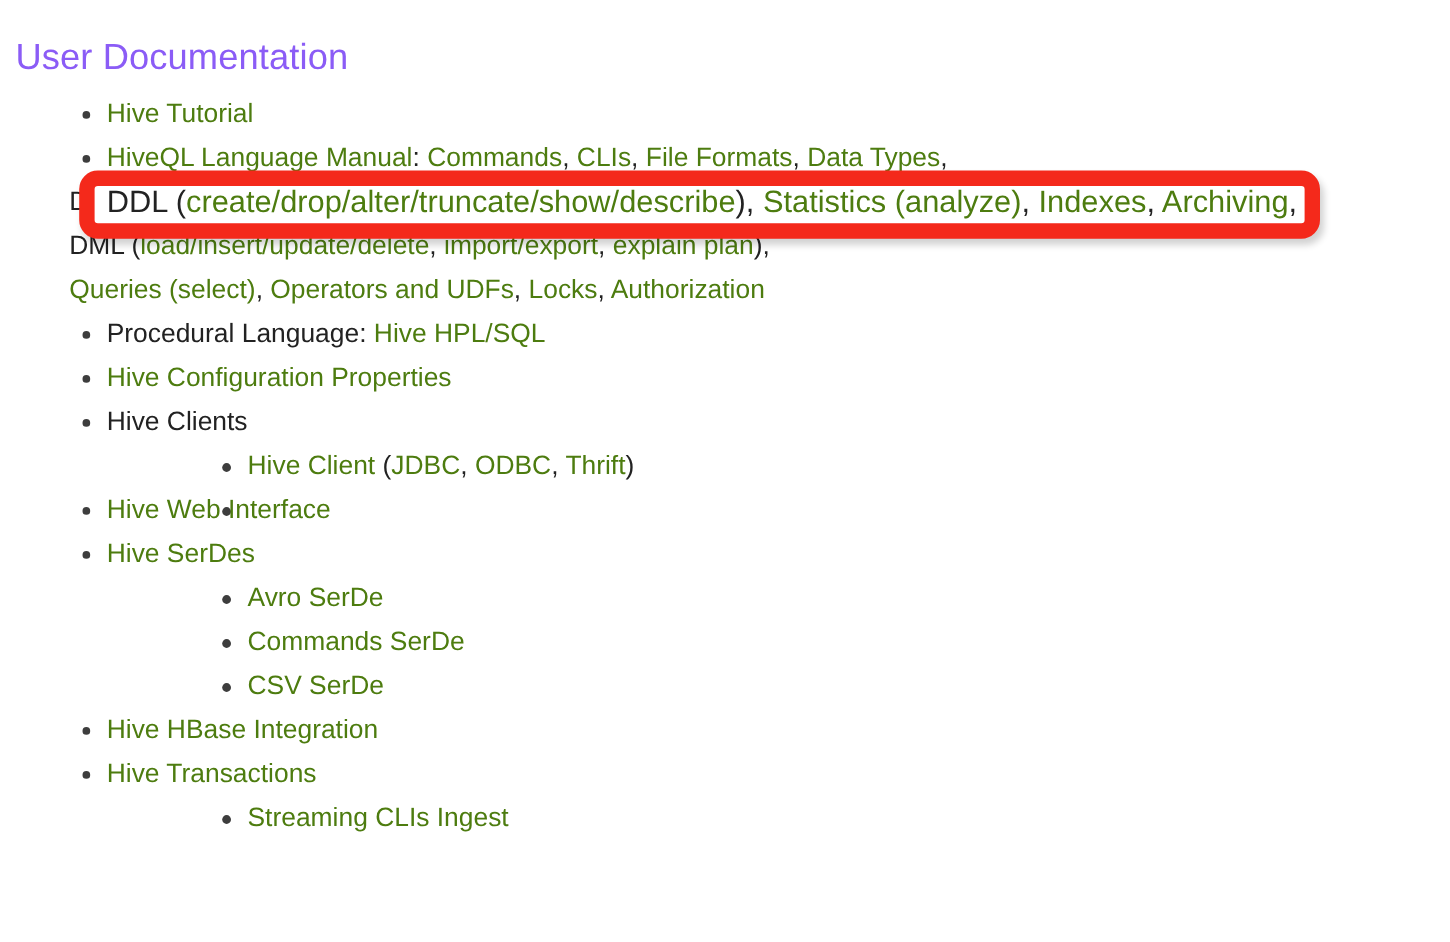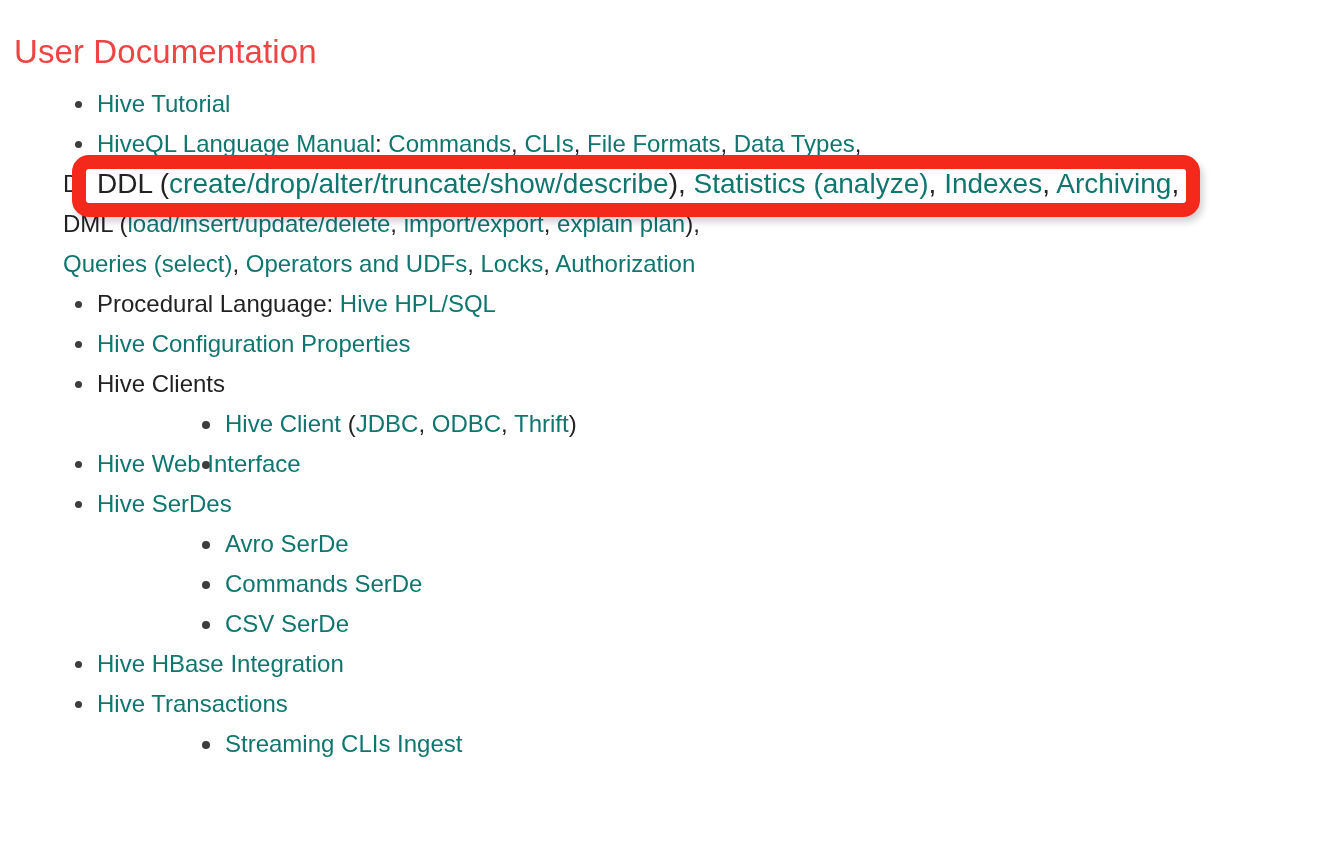--- a/index.html
+++ b/index.html
@@ -24,21 +24,21 @@
     background: #ffffff;
   }
 
   .page-title {
     position: absolute;
     left: 14px;
     top: 8px;
     font-size: 33px;
     line-height: 44px;
     font-weight: 400;
-    color: #ef4444;
+    color: #8b5cf6;
     letter-spacing: 0.1px;
   }
 
   
   ul.doc-list {
     list-style: none;
     margin: 0;
     padding: 0;
   }
 
@@ -83,21 +83,21 @@
   li.cont {
     position: relative;
     padding-left: 63px;
     font-size: 24px;
     line-height: 40px;
     color: #222222;
     white-space: nowrap;
   }
 
   a.lnk {
-    color: #0f766e;
+    color: #4d7c0f;
     text-decoration: none;
   }
   span.plain {
     color: #222222;
   }
 
   
   .highlight-box {
     position: absolute;
     left: 72px;

